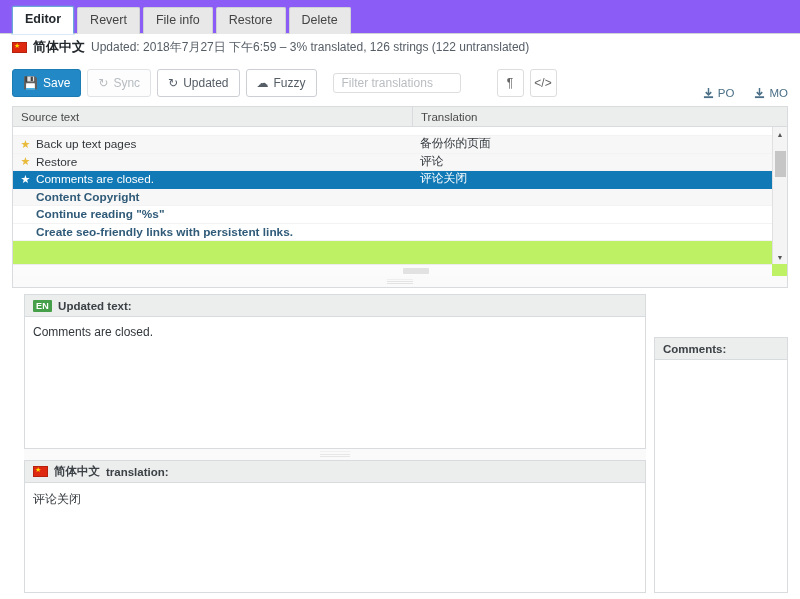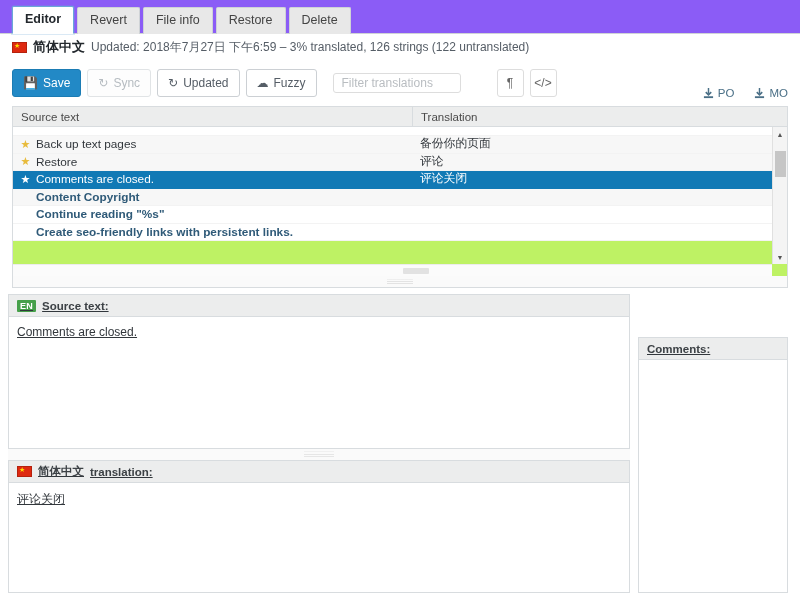--- a/index.html
+++ b/index.html
@@ -253,24 +253,23 @@
     position: absolute;
     left: 50%; top: 50%;
     transform: translate(-50%,-50%);
     width: 26px; height: 5px;
     background: repeating-linear-gradient(to bottom, #e3e3e3 0 1px, transparent 1px 2px);
   }
 
   
   #lower {
     display: flex;
-    padding: 6px 12px 0 8px;
+    padding: 6px 12px 0 24px;
     gap: 8px;
     height: 305px;
-    text-decoration: underline;
   }
   #leftcol { width: 622px; display: flex; flex-direction: column; }
   #rightcol { flex: 1; display: flex; flex-direction: column; }
 
   .panel { border: 1px solid #d8dcdf; background: #fff; display: flex; flex-direction: column; }
   .panel-head {
     height: 22px;
     background: #eceded;
     border-bottom: 1px solid #d8dcdf;
     display: flex;
@@ -448,21 +447,21 @@
   <div class="grip-lines"></div>
 </div>
 
 <div id="lower">
 
   <div id="leftcol">
 
     <div class="panel" id="src-panel">
       <div class="panel-head">
         <span class="badge-en">EN</span>
-        <span>Source text:</span>
+        <span>Updated text:</span>
       </div>
       <div class="panel-body">Comments are closed.</div>
     </div>
 
     <div id="grip-mid">
       <div class="grip-lines2"></div>
     </div>
 
     <div class="panel" id="trn-panel">
       <div class="panel-head">

